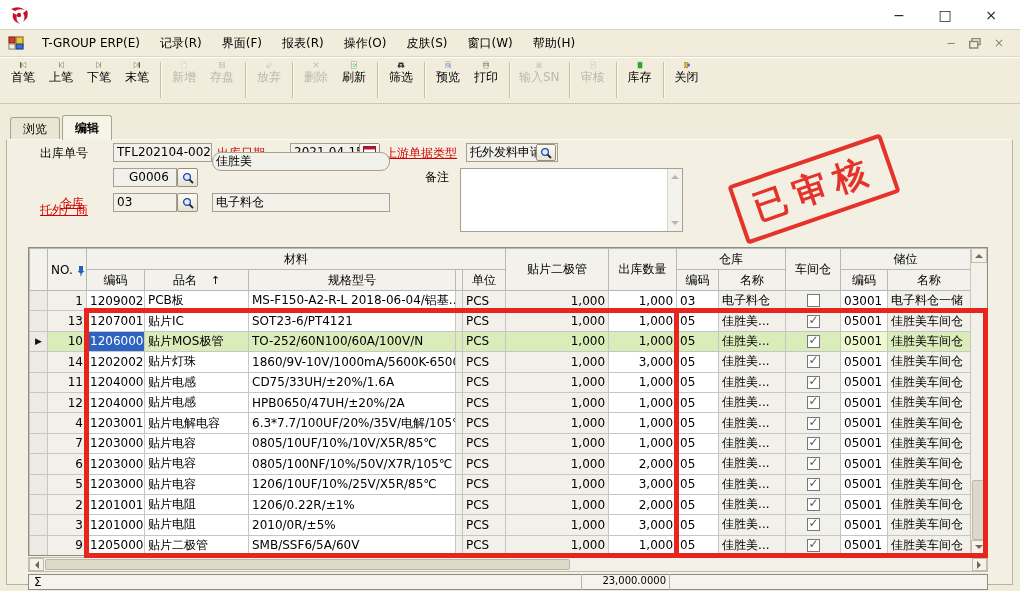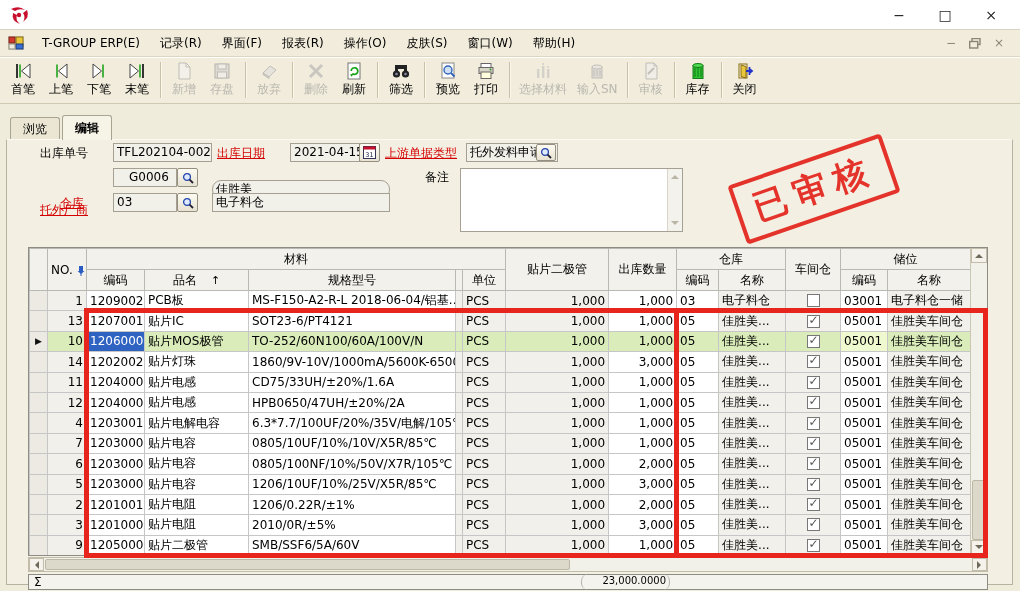--- a/index.html
+++ b/index.html
@@ -22,21 +22,21 @@
              border-bottom:1px solid #ddd6c0; display:flex; align-items:center; padding:0 6px; }
   .menu-grid-icon { width:16px; height:14px; margin:0 8px 0 2px; }
   .menu-item { padding:3px 10px; white-space:nowrap; }
   .mdi-controls { margin-left:auto; display:flex; gap:10px; align-items:center; padding-right:8px; color:#8a8574; }
   .mdi-btn { font-size:12px; width:14px; text-align:center; }
 
   
   .toolbar { position:absolute; left:0; top:57px; width:1020px; height:47px; background:#f1ecdb;
              border-bottom:1px solid #cfc9b2; box-shadow:0 1px 0 #fff inset; display:flex; align-items:center; padding:0 4px; }
   .tbtn { display:flex; flex-direction:column; align-items:center; justify-content:center;
-          min-width:38px; height:43px; padding:1px 4px 4px; border:1px solid transparent; border-radius:2px; }
+          min-width:38px; height:43px; padding:1px 4px 17px; border:1px solid transparent; border-radius:2px; }
   .tbtn .ic { width:20px; height:20px; }
   .tbtn .tlabel { font-size:12px; line-height:14px; margin-top:1px; white-space:nowrap; }
   .tbtn.disabled { filter:grayscale(1); opacity:.55; }
   .tbtn.disabled .tlabel { color:#8f8b7d; }
   .tsep { width:1px; height:36px; background:#c6c0a9; box-shadow:1px 0 0 #fbf8ec; margin:0 4px; }
 
   
   .panel { position:absolute; left:6px; top:139px; width:1007px; height:446px; background:#f3f0e3;
            border:1px solid #b8b3a0; border-top-color:#fbf9f0; }
   .tab { position:absolute; top:117px; height:23px; padding:3px 12px 0; background:#ebe6d3;
@@ -106,21 +106,21 @@
   .tri.up { border-bottom-color:#6f6a5a; margin-top:-3px; }
   .tri.down { border-top-color:#6f6a5a; margin-bottom:-3px; }
   .tri.left { border-right-color:#6f6a5a; margin-left:-3px; }
   .tri.right { border-left-color:#6f6a5a; margin-right:-3px; }
 
   
   .sum-row { position:absolute; left:28px; top:574px; width:960px; height:16px; background:#f4f3ee;
              border:1px solid #8c8c84; }
   .sigma { position:absolute; left:5px; top:0; font-size:12px; line-height:14px; }
   .sum-cell { position:absolute; left:552px; top:-1px; width:89px; height:16px; border-left:1px solid #b5b5ae;
-              border-right:1px solid #b5b5ae; text-align:right; padding:1px 3px 0 0; font-size:10px;border-radius:7px; }
+              border-right:1px solid #b5b5ae; text-align:right; padding:1px 3px 0 0; font-size:10px; }
 
   
   .anno { position:absolute; border:5px solid #e8251c; z-index:5; pointer-events:none; }
   #anno-outer { left:84px; top:308px; width:904px; height:250px; }
   #anno-inner { left:674px; top:308px; width:314px; height:250px; }
 </style>
 </head>
 <body>
 
 <div class="titlebar">
@@ -260,29 +260,20 @@
         <rect x="5" y="2.5" width="10" height="4" fill="#fff" stroke="#666"></rect>
         <rect x="3" y="6.5" width="14" height="6" fill="#d9d6c8" stroke="#666"></rect>
         <circle cx="14.5" cy="8.5" r="1" fill="#2a8f2a"></circle>
         <rect x="5" y="11" width="10" height="6.5" fill="#ffffdd" stroke="#666"></rect>
       </svg>
     <span class="tlabel">打印</span>
   </div>
   <div class="tsep"></div>
   <div class="tbtn disabled">
     <svg class="ic" viewBox="0 0 20 20">
-        <rect x="4" y="8" width="2.4" height="9" fill="#bbb"></rect>
-        <rect x="9" y="5" width="2.4" height="12" fill="#bbb"></rect>
-        <rect x="14" y="8" width="2.4" height="9" fill="#bbb"></rect>
-        <path d="M10.2 2 v2 M15.2 5 v2" stroke="#bbb" stroke-width="1.6"></path>
-      </svg>
-    <span class="tlabel">选择材料</span>
-  </div>
-  <div class="tbtn disabled">
-    <svg class="ic" viewBox="0 0 20 20">
         <rect x="5" y="6" width="10" height="11" fill="#ccc" stroke="#999"></rect>
         <ellipse cx="10" cy="6" rx="5" ry="2" fill="#e2e2e2" stroke="#999"></ellipse>
         <path d="M7 9 v6 M10 9 v6 M13 9 v6" stroke="#999"></path>
       </svg>
     <span class="tlabel">输入SN</span>
   </div>
   <div class="tsep"></div>
   <div class="tbtn disabled">
     <svg class="ic" viewBox="0 0 20 20">
         <path d="M5 2 h8 l3 3 v13 h-11 z" fill="#eee" stroke="#999"></path>
@@ -338,21 +329,21 @@
 </div>
 
 <div class="flabel red" style="left:40px; top:169px; width:70px;margin-top:32px;">托外厂商</div>
 <div class="field" style="left:113px; top:168px; width:64px;padding-left:15px;">G0006</div>
 <div class="mini-btn" style="left:177px; top:168px;">
   <svg width="12" height="12" viewBox="0 0 12 12">
       <circle cx="5" cy="5" r="3.4" fill="#dfeaff" stroke="#2244aa" stroke-width="1.3"></circle>
       <line x1="7.6" y1="7.6" x2="11" y2="11" stroke="#223" stroke-width="1.8"></line>
     </svg>
 </div>
-<div class="field" style="left:212px; top:180px; width:178px;border-radius:9px;">佳胜美</div>
+<div class="field" style="left:212px; top:152px; width:178px;border-radius:9px;">佳胜美</div>
 
 <div class="flabel red" style="left:60px; top:194px; width:50px;">仓库</div>
 <div class="field" style="left:113px; top:193px; width:64px;">03</div>
 <div class="mini-btn" style="left:177px; top:193px;">
   <svg width="12" height="12" viewBox="0 0 12 12">
       <circle cx="5" cy="5" r="3.4" fill="#dfeaff" stroke="#2244aa" stroke-width="1.3"></circle>
       <line x1="7.6" y1="7.6" x2="11" y2="11" stroke="#223" stroke-width="1.8"></line>
     </svg>
 </div>
 <div class="field" style="left:212px; top:193px; width:178px;">电子料仓</div>

